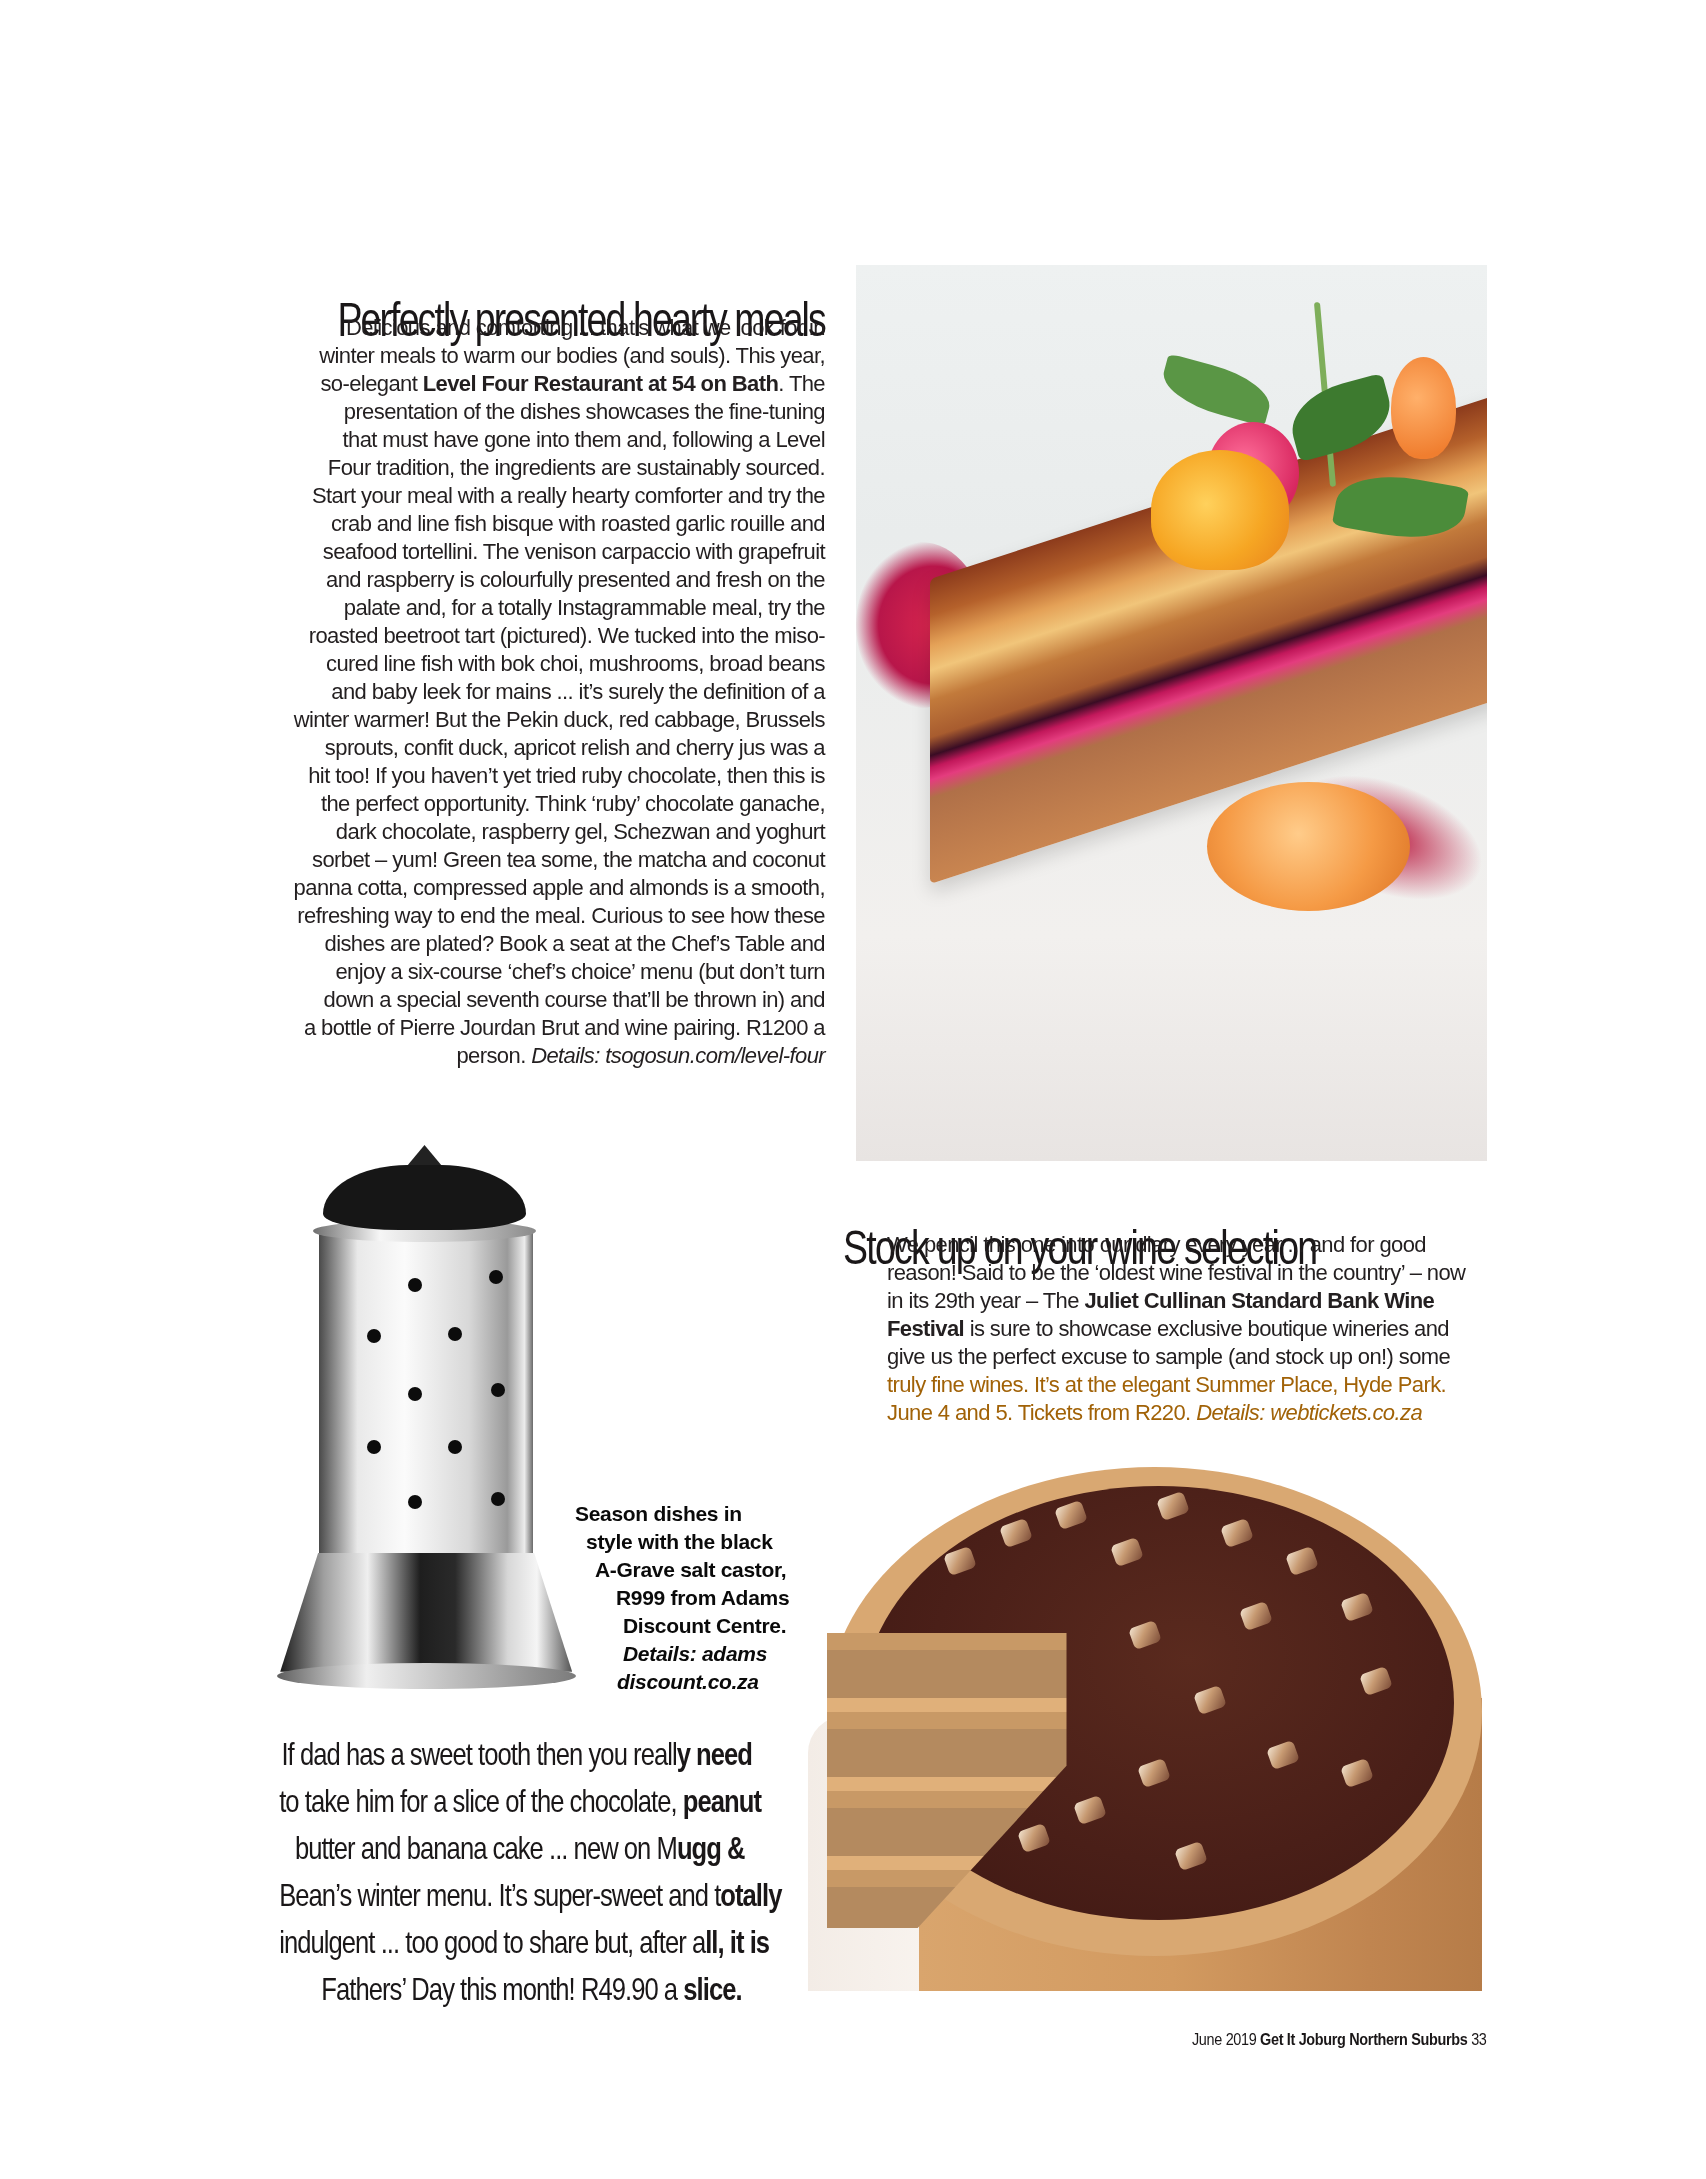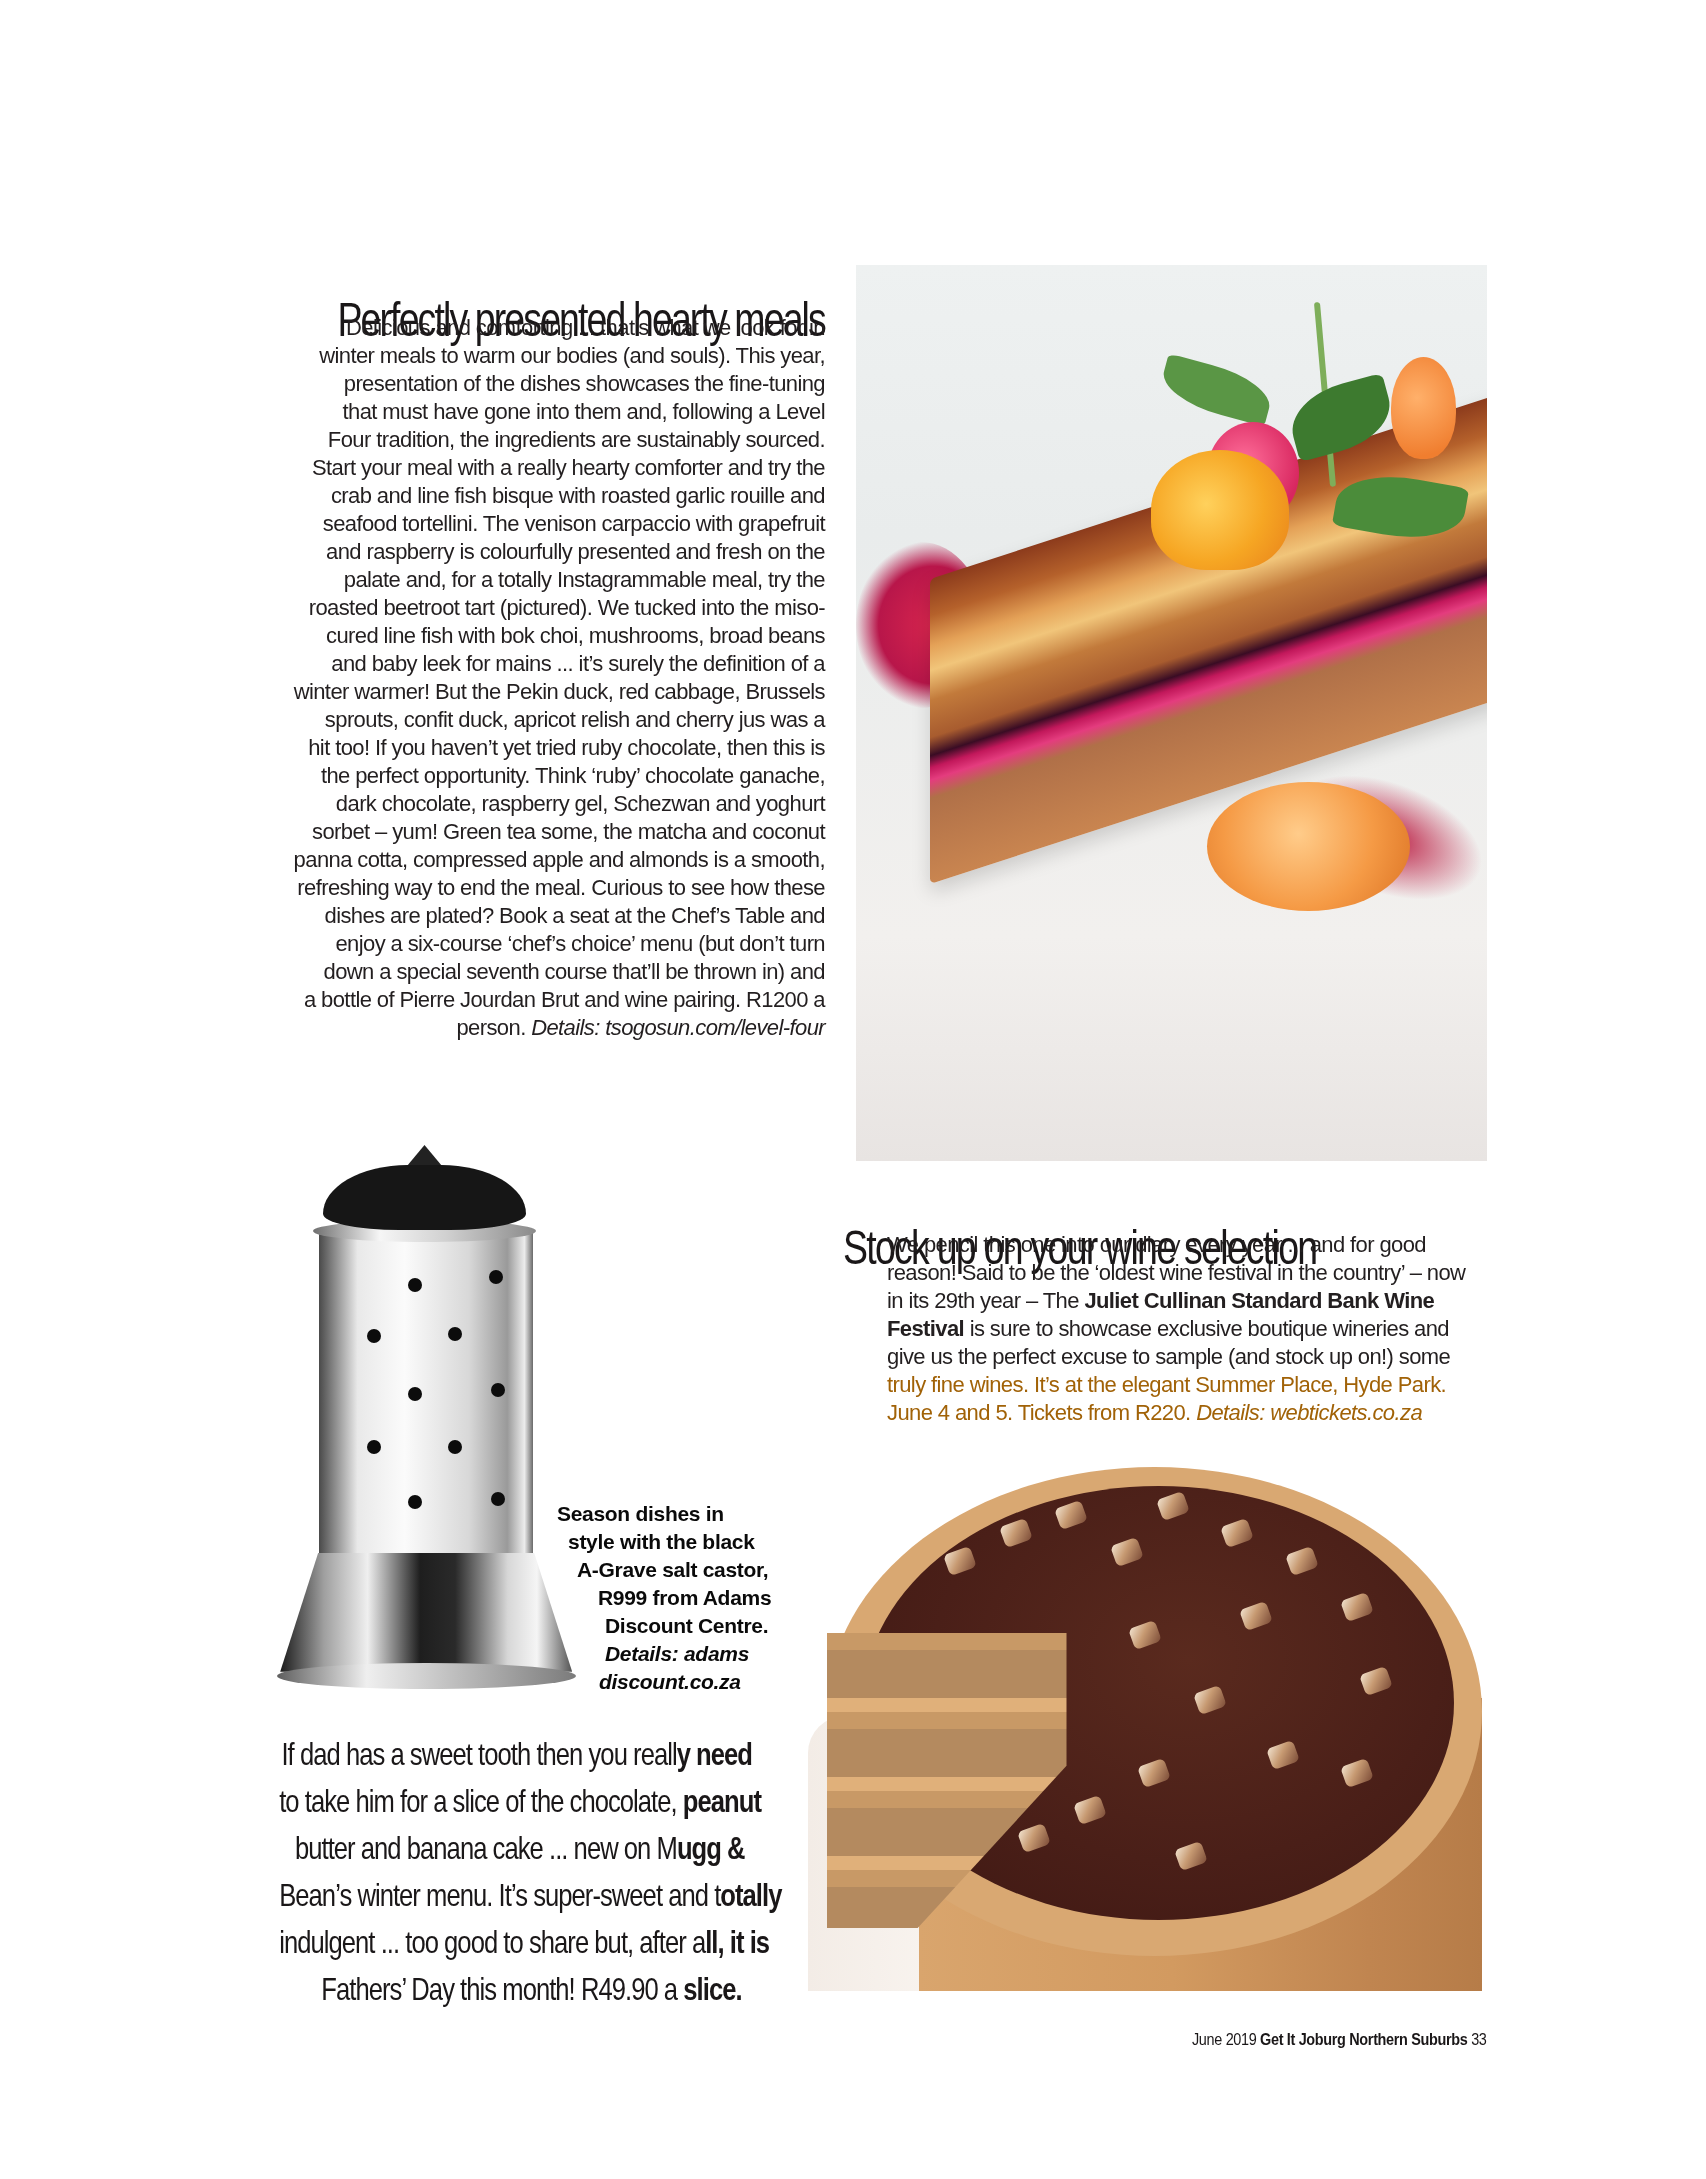--- a/index.html
+++ b/index.html
@@ -50,21 +50,21 @@
   #salt-castor .body { position:absolute; left:48px; top:66px; width:214px; height:332px;
     background: linear-gradient(90deg,#4a4a4a 0%,#e9e9e9 18%,#fbfbfb 40%,#d8d8d8 70%,#9a9a9a 88%,#ececec 96%,#6a6a6a 100%); }
   #salt-castor .base { position:absolute; left:9.2px; top:388px; width:292px; height:129px;
     clip-path:polygon(13% 0, 87% 0, 100% 92%, 0 92%);
     background: linear-gradient(90deg,#1a1a1a 0%,#9f9f9f 15%,#efefef 30%,#1e1e1e 48%,#2a2a2a 60%,#d7d7d7 78%,#f5f5f5 88%,#555 100%); }
   #salt-castor .base-rim { position:absolute; left:5.5px; top:498px; width:299px; height:26px; border-radius:50%;
     background: linear-gradient(90deg,#5e5e5e,#efefef 30%,#bdbdbd 60%,#7b7b7b); }
   #salt-castor .dot { position:absolute; width:14px; height:14px; border-radius:50%; background:#0c0c0c; }
 
   #castor-caption { left:557px; top:1500px; width:240px; font-size:21px; line-height:28px; font-weight:700; color:#0a0a0a; letter-spacing:-0.3px; }
-  #castor-caption .ln { display:block; white-space:nowrap; }
+  #castor-caption .ln { display:block; white-space:nowrap;margin-left:18px; }
 
   
   #photo-cake { left:808px; top:1467px; width:674px; height:524px; overflow:hidden; background:#ffffff; }
   #photo-cake .plate { position:absolute; left:0; top:249px; width:185px; height:277px; background:linear-gradient(90deg,#f3ece6,#fbf7f3); border-radius:37px 0 0 0; }
   #photo-cake .body { position:absolute; left:111px; top:231px; width:563px; height:293px;
     background: linear-gradient(90deg,#d9a56d 0%,#d29a60 45%,#c08550 80%,#b67c48 100%); }
   #photo-cake .top { position:absolute; left:18.5px; top:0px; width:655px; height:489px; border-radius:50%;
     background:#d9a872; }
   #photo-cake .ganache { position:absolute; left:55px; top:18.5px; width:591px; height:434px; border-radius:50%;
     background: radial-gradient(ellipse at 55% 40%, #5a2a1e 0%, #4a1f18 55%, #3d1712 100%); }
@@ -84,20 +84,21 @@
   #footer b { font-weight:700; }
 </style>
 </head>
 <body>
 
 <h1 id="a1-heading" class="abs">Perfectly presented hearty meals</h1>
 
 <div id="a1-body" class="abs">
   <span class="ln">Delicious and comforting ... that’s what we look for in</span>
   <span class="ln">winter meals to warm our bodies (and souls). This year,</span>
+  <span class="ln"><span>so-elegant </span><b>Level Four Restaurant at 54 on Bath</b><span>. The</span></span>
   <span class="ln">presentation of the dishes showcases the fine-tuning</span>
   <span class="ln">that must have gone into them and, following a Level</span>
   <span class="ln">Four tradition, the ingredients are sustainably sourced.</span>
   <span class="ln">Start your meal with a really hearty comforter and try the</span>
   <span class="ln">crab and line fish bisque with roasted garlic rouille and</span>
   <span class="ln">seafood tortellini. The venison carpaccio with grapefruit</span>
   <span class="ln">and raspberry is colourfully presented and fresh on the</span>
   <span class="ln">palate and, for a totally Instagrammable meal, try the</span>
   <span class="ln">roasted beetroot tart (pictured). We tucked into the miso-</span>
   <span class="ln">cured line fish with bok choi, mushrooms, broad beans</span>

